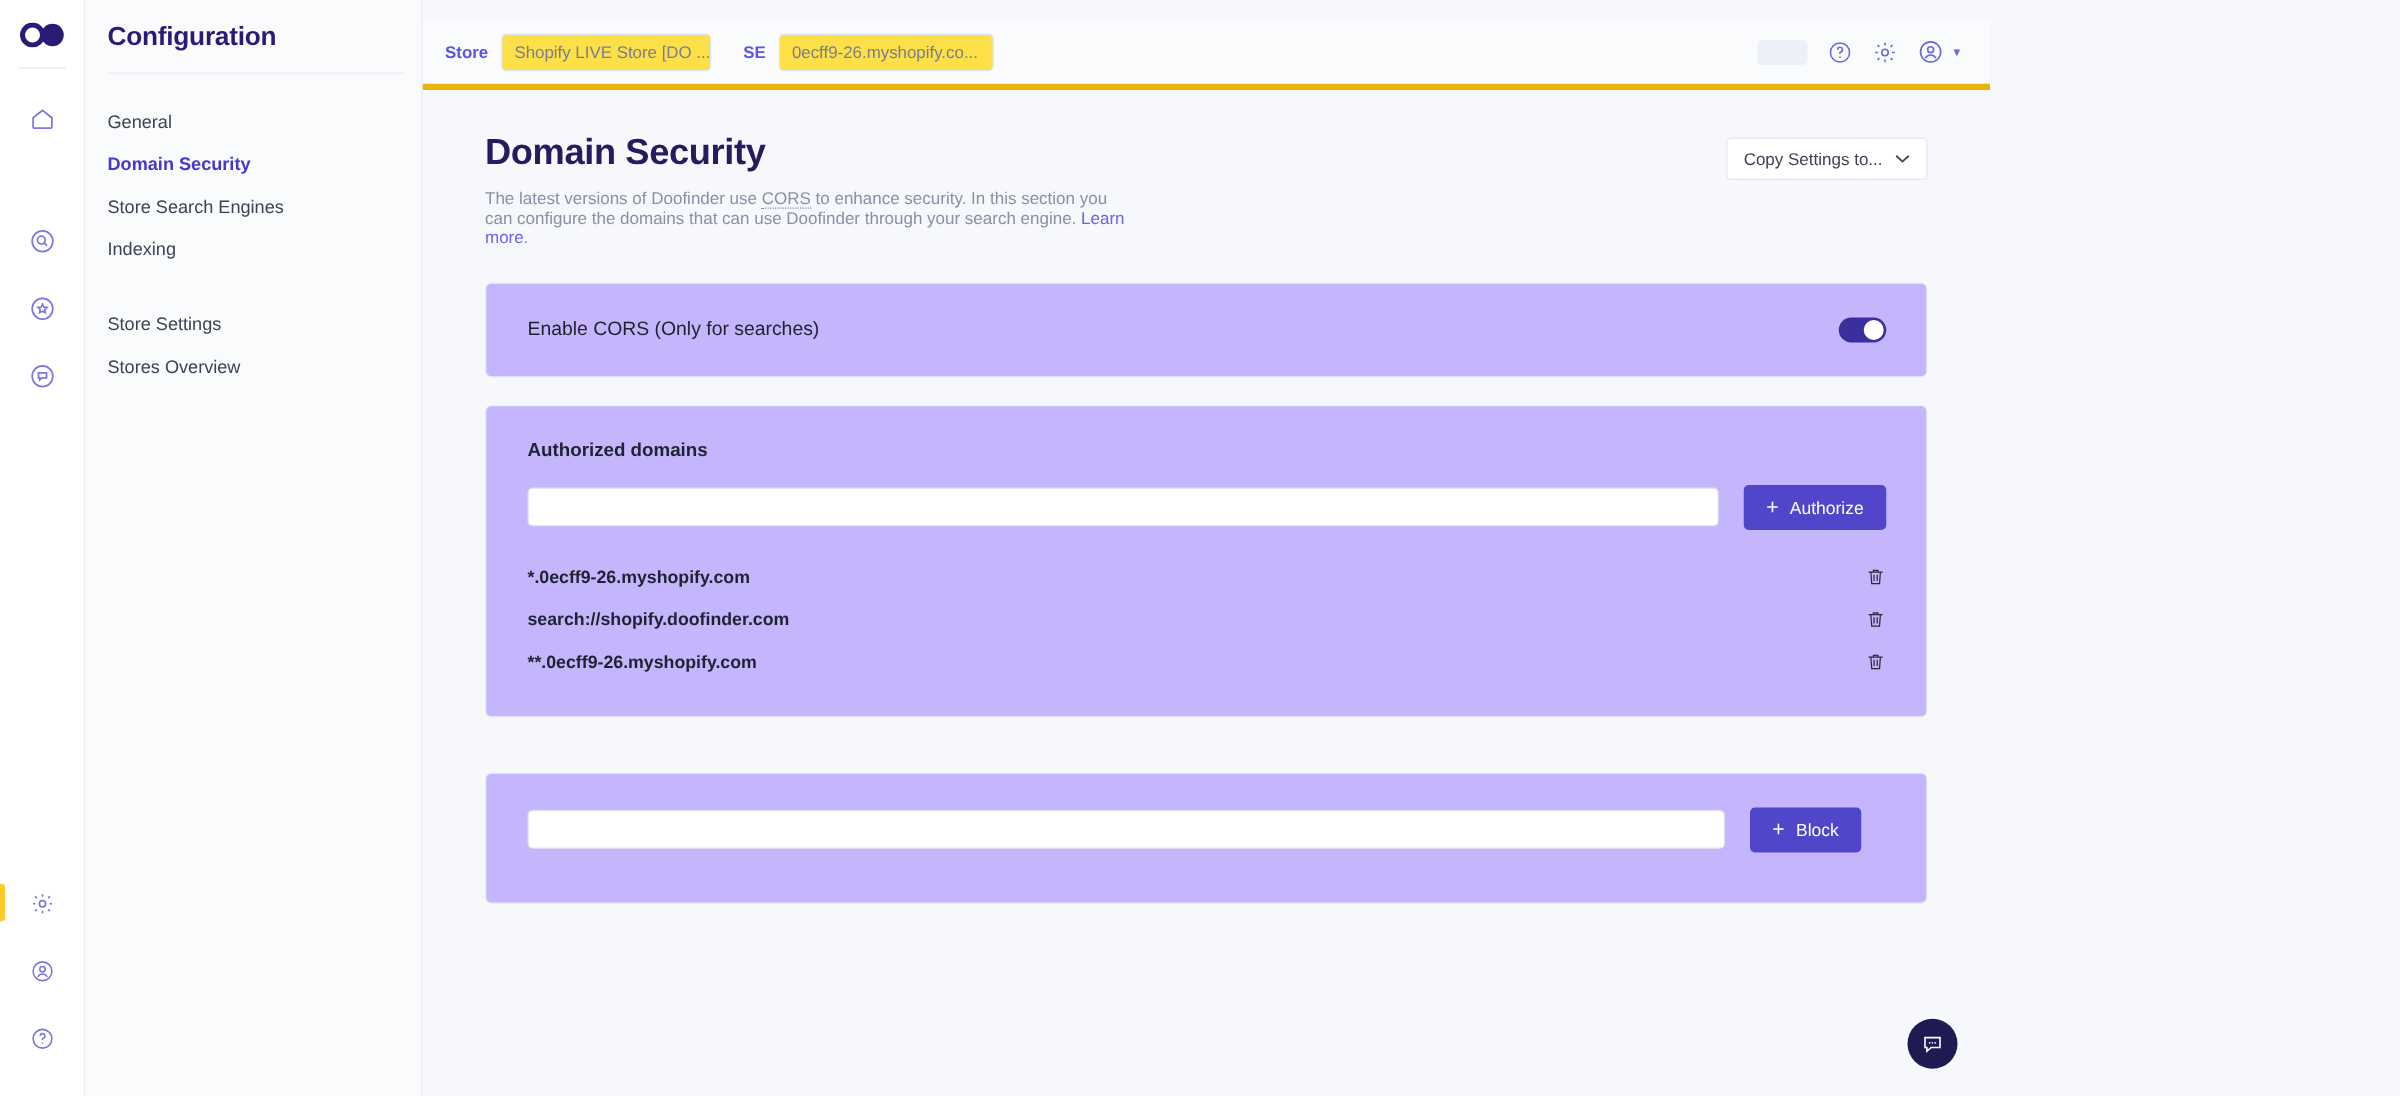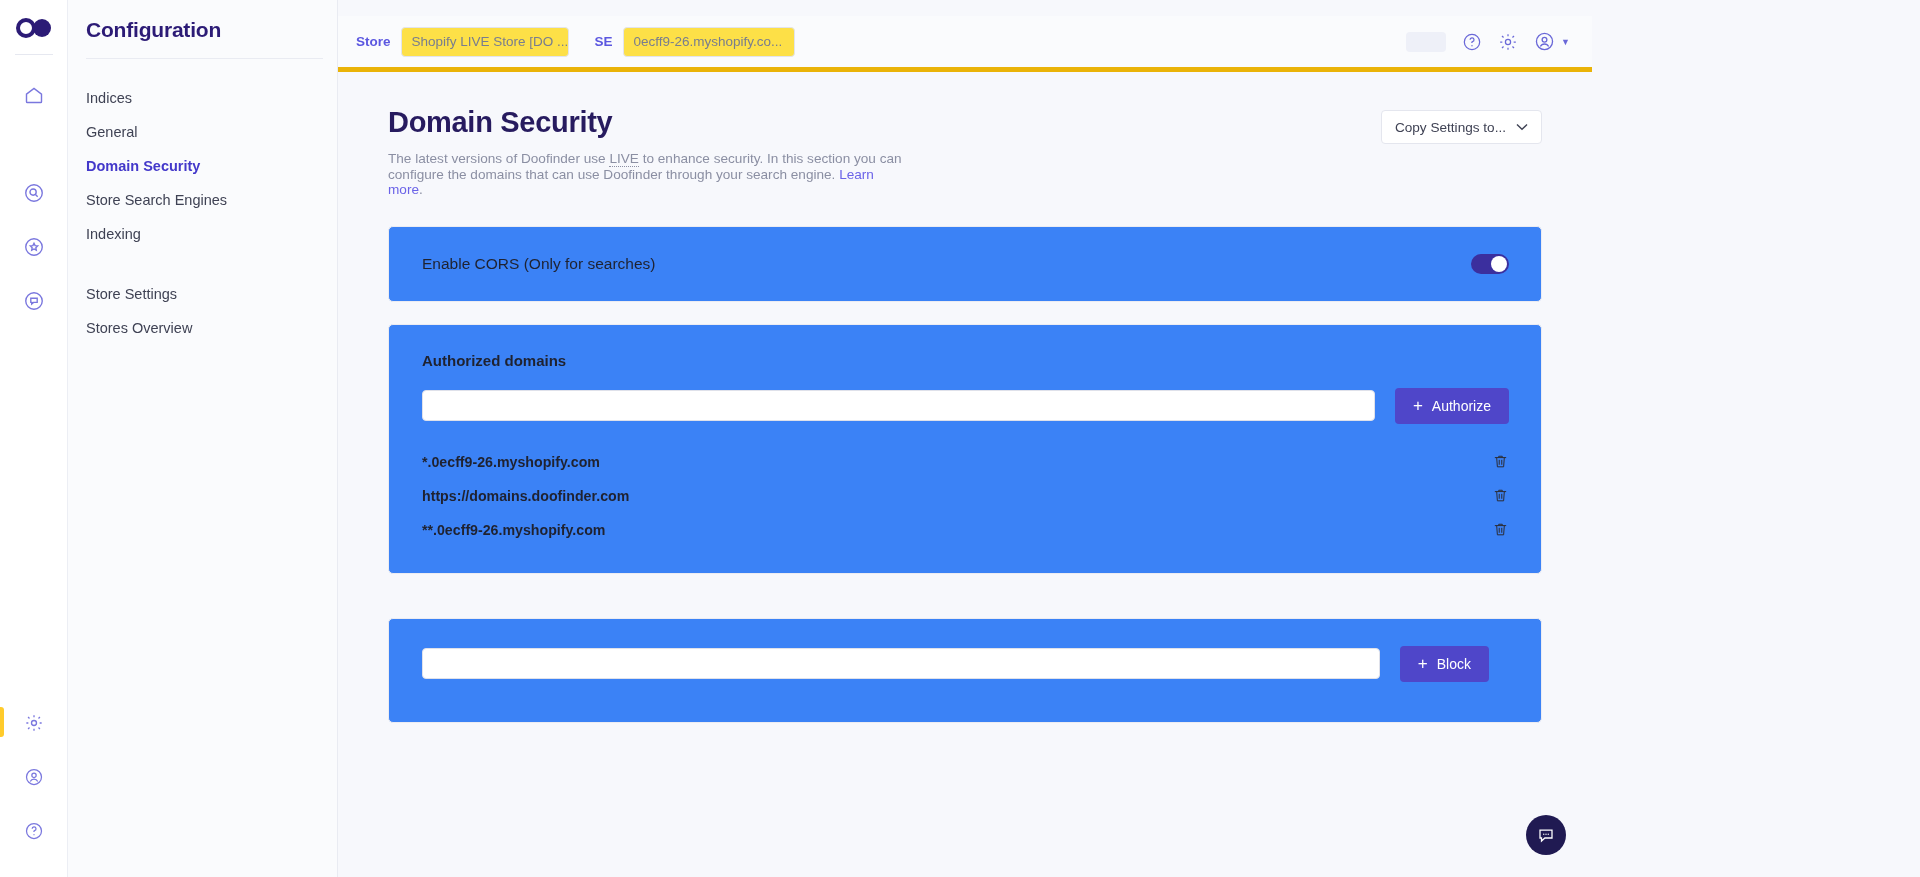--- a/index.html
+++ b/index.html
@@ -93,21 +93,21 @@
   .page-desc a { color: #6b63e8; text-decoration: none; }
   .copy-btn {
     margin-left: auto; margin-top: 4px;
     height: 34px; background:#fff; border:1px solid #e4e6ee; border-radius:4px;
     display:flex; align-items:center; gap:10px; padding: 0 13px;
     font-size: 13.6px; color:#3f4254; cursor:pointer;
   }
   .copy-btn .chev { font-size: 12px; color:#3f4254; }
 
   .card {
-    background: #3b82f6; border: 1px solid #ececf2; border-radius: 5px;
+    background: #c4b5fd; border: 1px solid #ececf2; border-radius: 5px;
     margin-top: 22px;
   }
   .card-cors { height: 76px; display: flex; align-items: center;
                padding: 0 32px 0 33px; margin-top: 28px; }
   .cors-label { font-size: 15.5px; color: #1f2230; }
   .toggle {
     margin-left: auto; width: 38px; height: 20px; border-radius: 11px;
     background: #3b2f9e; position: relative; cursor: pointer;
   }
   .toggle .knob {
@@ -221,21 +221,20 @@
           </svg>
         </span>
       </div>
     </div>
   </div>
 
   <div class="sidebar">
     <div class="sidebar-title">Configuration</div>
     <div class="sidebar-divider"></div>
 
-    <div class="side-item">Indices</div>
     <div class="side-item">General</div>
     <div class="side-item current">Domain Security</div>
     <div class="side-item">Store Search Engines</div>
     <div class="side-item">Indexing</div>
 
     <div class="side-gap"></div>
 
     <div class="side-item">Store Settings</div>
     <div class="side-item">Stores Overview</div>
   </div>
@@ -281,21 +280,21 @@
         </span>
         <span style="font-size:9px;color:#6a68d8;margin-left:-10px">▼</span>
       </div>
     </div>
 
     <div class="content">
 
       <div class="page-head">
         <div>
           <div class="page-title">Domain Security</div>
-          <div class="page-desc"><span>The latest versions of Doofinder use </span><span class="abbr">LIVE</span><span> to enhance security. In this section you can configure the domains that can use Doofinder through your search engine. </span><a href="#">Learn more</a><span>.</span></div>
+          <div class="page-desc"><span>The latest versions of Doofinder use </span><span class="abbr">CORS</span><span> to enhance security. In this section you can configure the domains that can use Doofinder through your search engine. </span><a href="#">Learn more</a><span>.</span></div>
         </div>
         <div class="copy-btn">
           <span>Copy Settings to...</span>
           <span class="chev">
             <svg width="12" height="8" viewBox="0 0 12 8" fill="none" stroke="#3f4254" stroke-width="1.4">
                 <path d="M1 1.6L6 6.3l5-4.7"></path>
               </svg>
           </span>
         </div>
       </div>
@@ -322,21 +321,21 @@
           <div class="domain-list">
             <div class="domain-row">
               <span>*.0ecff9-26.myshopify.com</span>
               <span class="trash">
                 <svg width="17" height="17" viewBox="0 0 24 24" fill="none" stroke="#2b2b33" stroke-width="1.4">
                   <path d="M4 6.5h16M9.5 6.5V4.6h5v1.9M6.6 6.5l1 13h8.8l1-13M10.2 9.6v7M13.8 9.6v7"></path>
                 </svg>
               </span>
             </div>
             <div class="domain-row">
-              <span>https://domains.doofinder.com</span>
+              <span>search://shopify.doofinder.com</span>
               <span class="trash">
                 <svg width="17" height="17" viewBox="0 0 24 24" fill="none" stroke="#2b2b33" stroke-width="1.4">
                   <path d="M4 6.5h16M9.5 6.5V4.6h5v1.9M6.6 6.5l1 13h8.8l1-13M10.2 9.6v7M13.8 9.6v7"></path>
                 </svg>
               </span>
             </div>
             <div class="domain-row">
               <span>**.0ecff9-26.myshopify.com</span>
               <span class="trash">
                 <svg width="17" height="17" viewBox="0 0 24 24" fill="none" stroke="#2b2b33" stroke-width="1.4">

